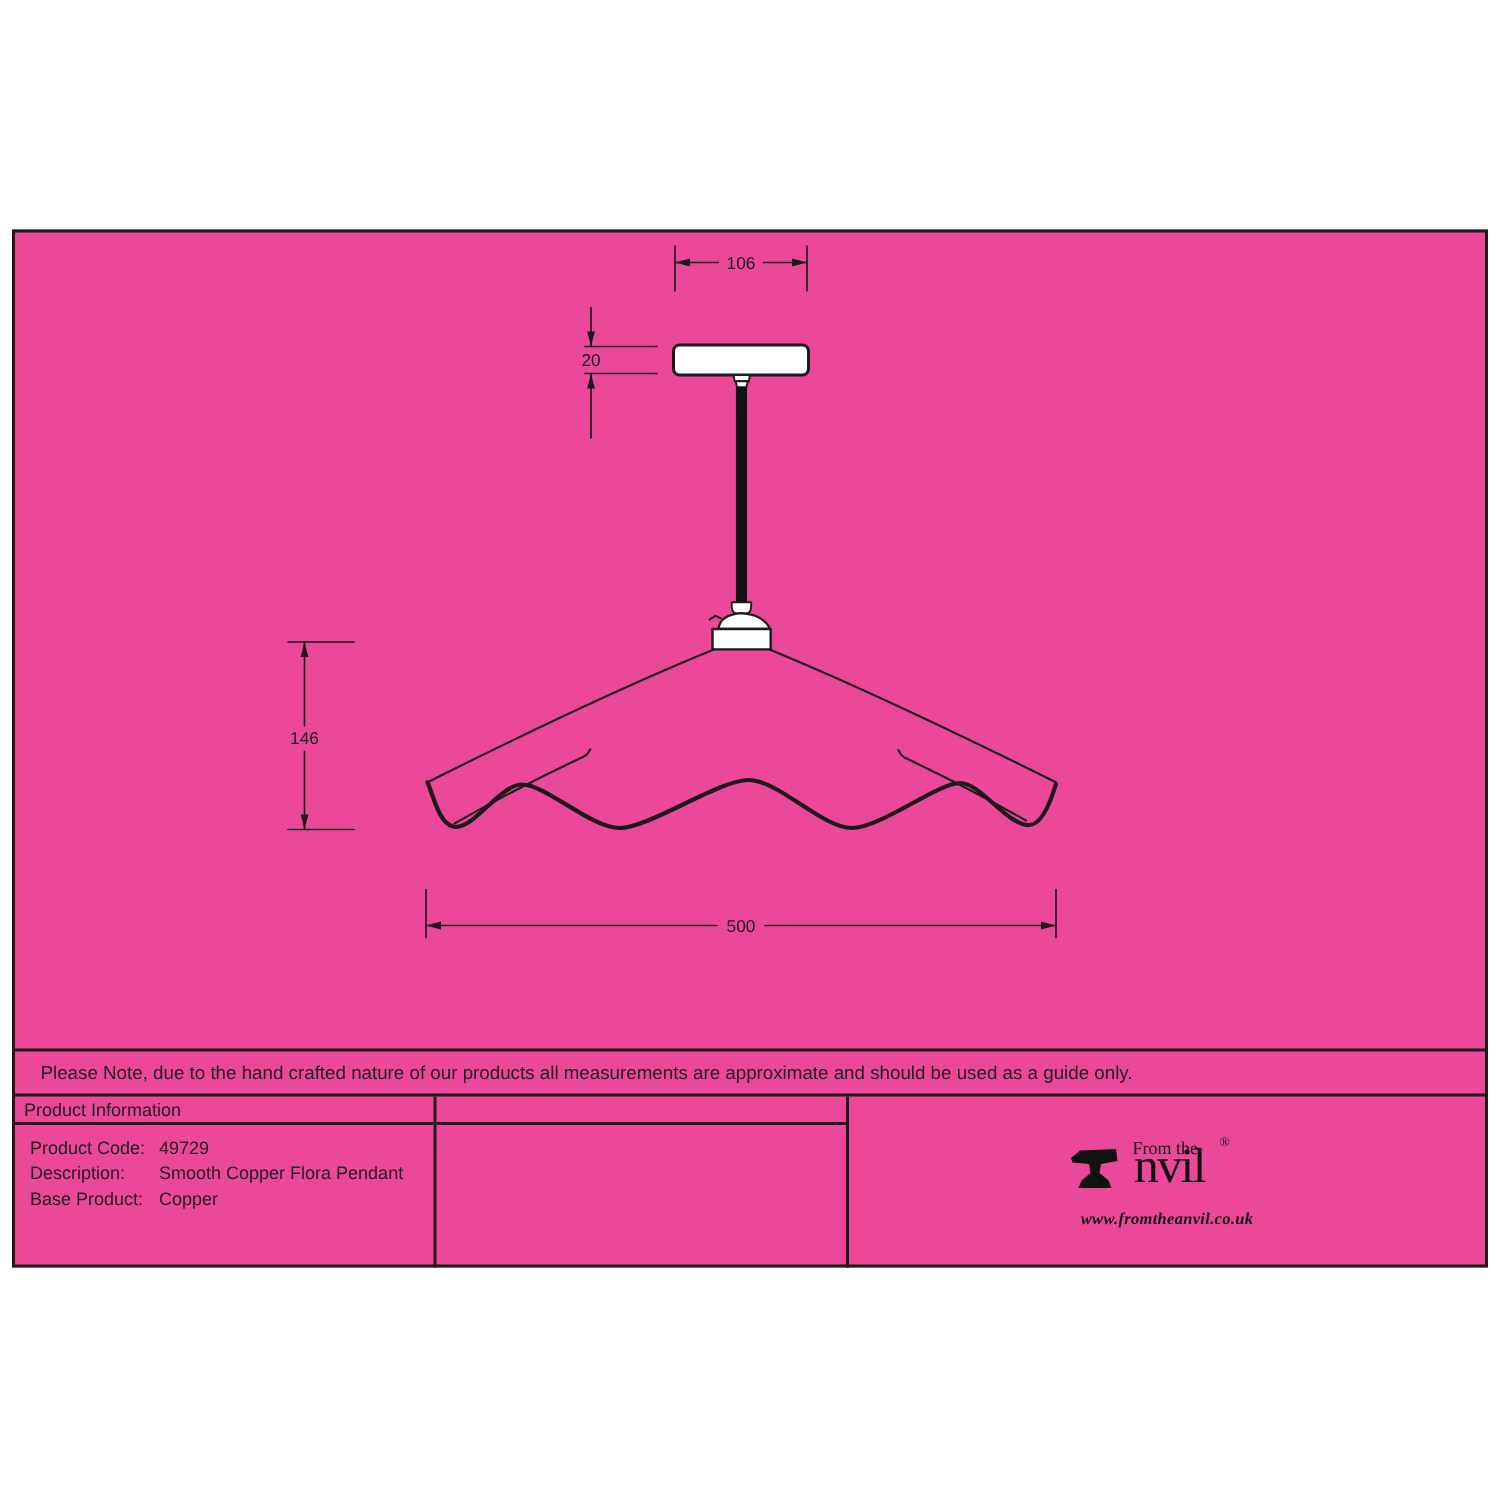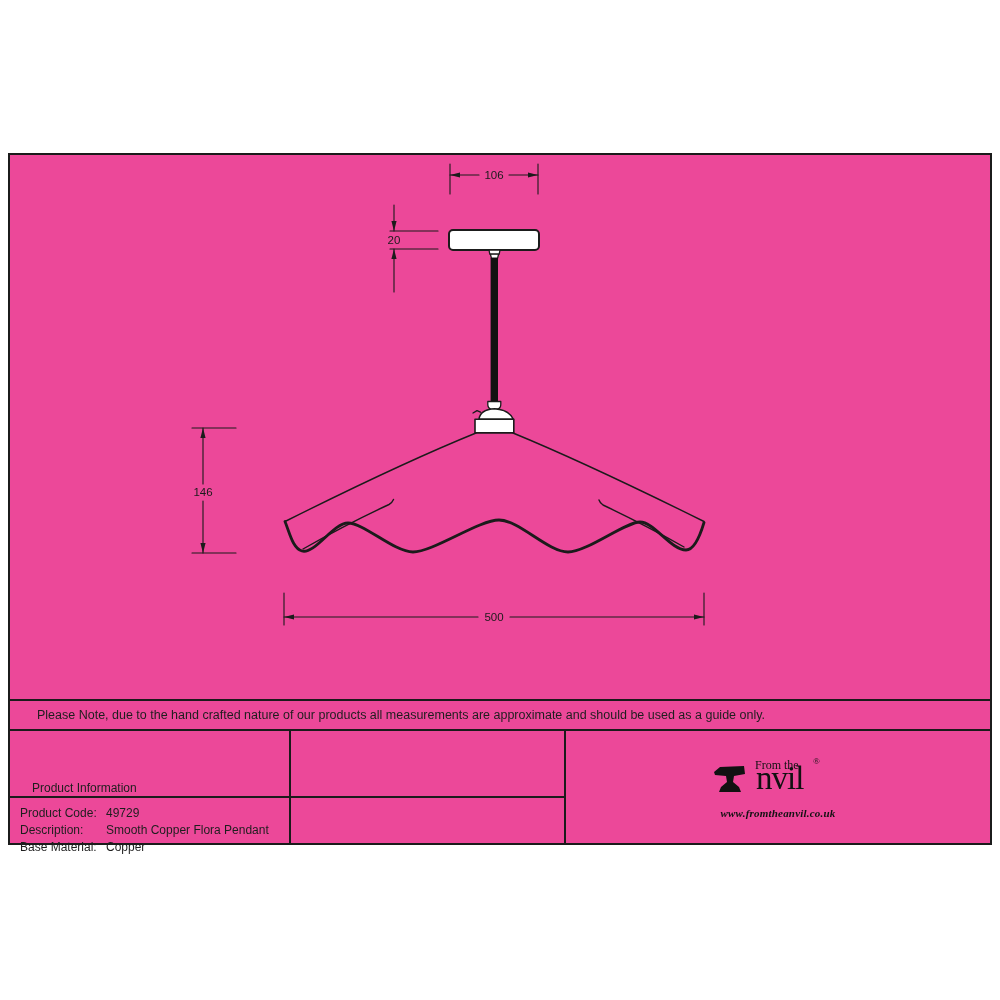--- a/index.html
+++ b/index.html
@@ -10,33 +10,33 @@
   }
   .sheet{
     position:absolute;left:8px;top:153px;width:984px;height:692px;
     border:2px solid #1b1b1b;box-sizing:border-box;background:#ec4899;
   }
   .drawing-area{position:relative;width:100%;height:544px;}
   .drawing-area svg{position:absolute;left:0;top:0;width:100%;height:100%;}
 
   .note-row{
     height:30px;border-top:2px solid #1b1b1b;box-sizing:border-box;
-    display:flex;align-items:center;padding-left:27px;font-size:12.5px;
+    display:flex;align-items:center;padding-left:17px;font-size:12.5px;
   }
 
   .info-table{display:flex;height:116px;border-top:2px solid #1b1b1b;box-sizing:border-box;}
   .col{box-sizing:border-box;height:114px;}
   .col-product{width:281px;border-right:2px solid #1b1b1b;}
   .col-pack{width:254px;border-right:2px solid #1b1b1b;}
   .col-empty{width:275px;border-right:2px solid #1b1b1b;}
   .col-logo{flex:1;display:flex;align-items:center;justify-content:center;}
 
   .cell-header{
     height:19px;border-bottom:2px solid #1b1b1b;box-sizing:border-box;
-    display:flex;align-items:center;padding-left:22px;font-size:12px;margin-top:48px;
+    display:flex;align-items:center;padding-left:6px;font-size:12px;
   }
   .cell-body{padding:7px 20px 0 10px;font-size:12px;}
   .spec-row{display:flex;line-height:17px;}
   .spec-label{width:86px;flex:none;}
   .pack-item{line-height:17px;}
   .pack-footer{line-height:17px;margin-top:16px;}
 
   
   .logo{text-align:center;}
   .brand{
@@ -148,21 +148,21 @@
       <div class="cell-body">
         <div class="spec-row">
           <span class="spec-label">Product Code:</span>
           <span class="spec-value">49729</span>
         </div>
         <div class="spec-row">
           <span class="spec-label">Description:</span>
           <span class="spec-value">Smooth Copper Flora Pendant</span>
         </div>
         <div class="spec-row">
-          <span class="spec-label">Base Material:</span>
+          <span class="spec-label">Base Product:</span>
           <span class="spec-value">Copper</span>
         </div>
       </div>
     </div>
 
 
     <div class="col col-empty">
       <div class="cell-header"></div>
       <div class="cell-body"></div>
     </div>

